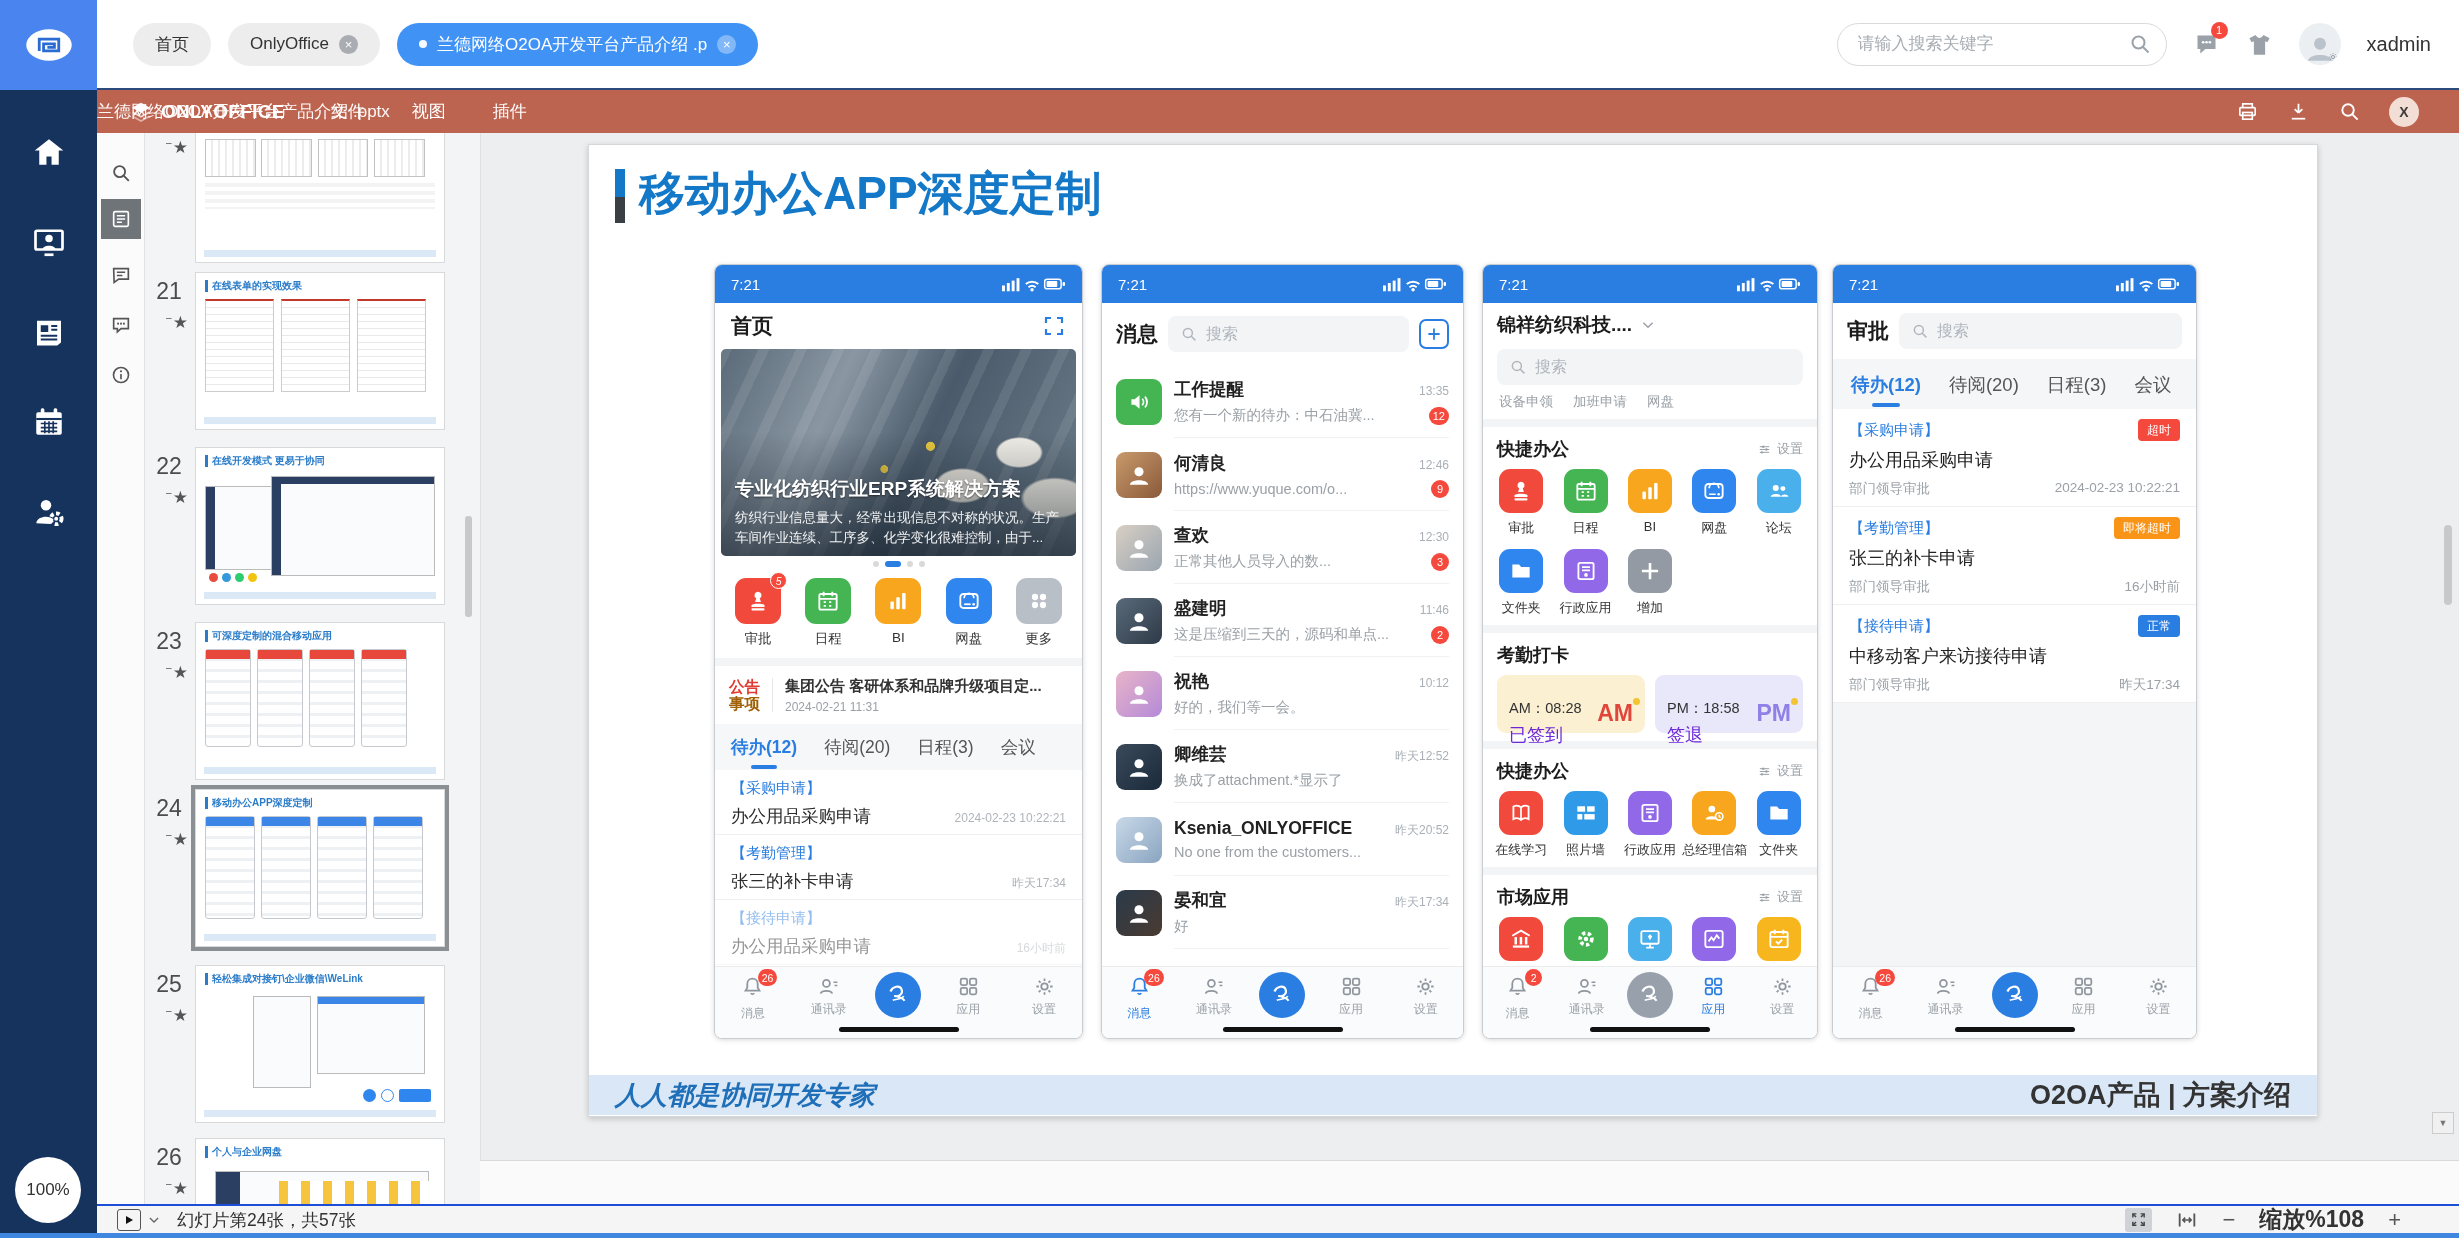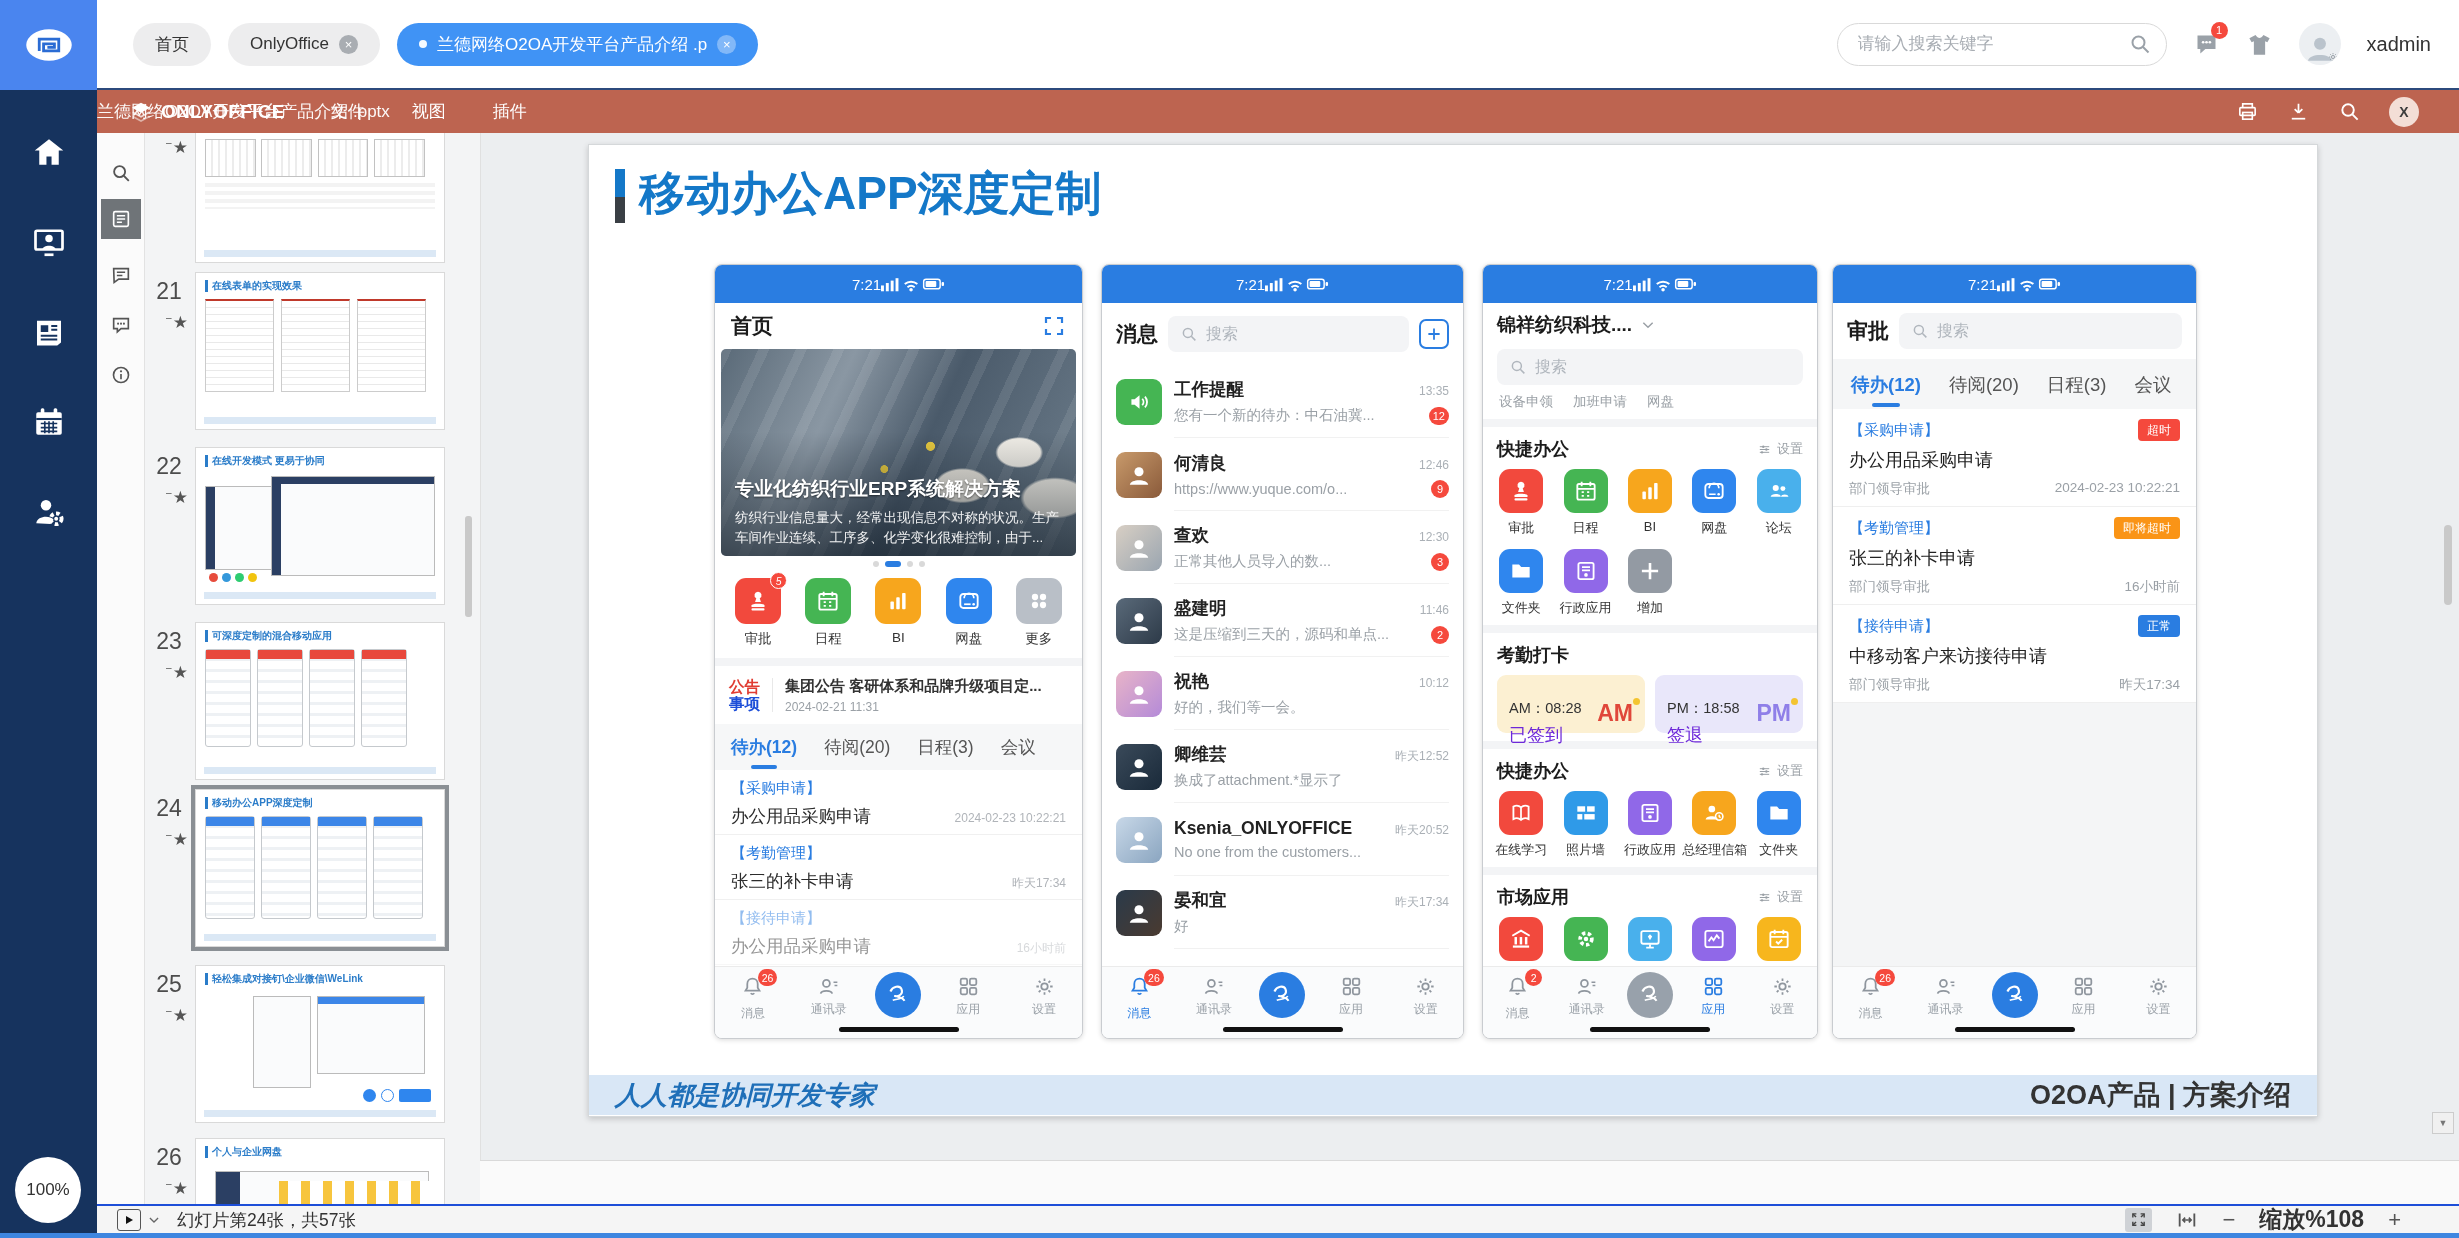--- a/index.html
+++ b/index.html
@@ -91,21 +91,21 @@
 .slide-accent .a1{height:28px;background:#1478c8}
 .slide-accent .a2{height:26px;background:#3a3f45}
 .slide-title{position:absolute;left:50px;top:18px;font-size:46px;font-weight:bold;color:#1478c8}
 .slide-foot{position:absolute;left:0;right:0;top:930px;height:40px;background:#d9e7f6;display:flex;align-items:center;justify-content:space-between;padding:0 26px}
 .sf-left{font-size:26px;font-weight:bold;font-style:italic;color:#1f6fb8}
 .sf-right{font-size:27px;font-weight:bold;color:#333}
 
 
 .phone{position:absolute;top:119px;height:775px;background:#fff;border:1px solid #c9ccd0;border-radius:8px;overflow:hidden;box-shadow:0 1px 5px rgba(0,0,0,.15)}
 .p1{left:125px;width:369px}.p2{left:512px;width:363px}.p3{left:893px;width:336px}.p4{left:1243px;width:365px}
-.pstatus{height:38px;background:#2a7de1;color:#fff;display:flex;align-items:center;justify-content:center;padding:0 16px;font-size:15px}
+.pstatus{height:38px;background:#2a7de1;color:#fff;display:flex;align-items:center;justify-content:space-between;padding:0 16px;font-size:15px}
 .pstatus svg{width:64px;height:16px}
 .phead{height:46px;display:flex;align-items:center;padding:0 16px;font-size:21px;color:#1b1b1b;font-weight:bold}
 .phead .scan{margin-left:auto;color:#2a7de1;width:24px;height:24px}
 .hero{height:207px;margin:0 6px;border-radius:5px;position:relative;overflow:hidden;background:
  radial-gradient(46px 30px at 84% 50%,#f2efe8 0 46%,transparent 52%),
  radial-gradient(54px 34px at 68% 66%,#ece8df 0 46%,transparent 52%),
  radial-gradient(66px 40px at 94% 72%,#f5f2ea 0 46%,transparent 52%),
  radial-gradient(7px 7px at 59% 47%,#e7c93f 0 60%,transparent 70%),
  radial-gradient(6px 6px at 46% 58%,#e7c93f 0 60%,transparent 70%),
  repeating-linear-gradient(115deg,rgba(255,255,255,.09) 0 10px,transparent 10px 34px),
@@ -122,21 +122,21 @@
 .app-ic{width:46px;height:46px;border-radius:11px;margin:0 auto;display:flex;align-items:center;justify-content:center;color:#fff;position:relative}
 .app-ic svg{width:26px;height:26px}
 .app-lb{display:block;margin-top:6px;font-size:13.5px;color:#333;white-space:nowrap}
 .app-badge{position:absolute;top:-6px;right:-6px;min-width:17px;height:17px;border-radius:9px;background:#f5493d;color:#fff;font-size:10.5px;display:flex;align-items:center;justify-content:center;padding:0 4px;border:1.5px solid #fff}
 .c-red{background:#f2493d}.c-green{background:#45b553}.c-amber{background:#f7a61d}.c-blue{background:#2f86ee}
 .c-gray{background:#b9bfc7}.c-sky{background:#49b0ec}.c-purple{background:#9068e8}.c-dgray{background:#939aa3}
 .c-skyb{background:#2f9ae8}.c-amb2{background:#f7b61d}
 .pgap{height:8px;background:#f3f4f6}
 .notice{height:58px;display:flex;align-items:center;padding:0 14px;gap:12px}
 .ntag{text-align:center;font-weight:800;font-size:15.5px;line-height:1.12}
-.ntag .r{display:block;color:#e03c32}.ntag .b{display:block;color:#1d4ed8}
+.ntag .r{display:block;color:#e03c32}.ntag .b{display:block;color:#a16207}
 .ndiv{width:1px;height:34px;background:#e8e8e8}
 .nbody{flex:1;min-width:0}
 .nti{font-size:15px;font-weight:bold;color:#333;white-space:nowrap;overflow:hidden;text-overflow:ellipsis}
 .ntm{font-size:12px;color:#9aa0a6;margin-top:4px}
 .ptabs{height:46px;background:#f6f7f8;display:flex;align-items:center;gap:27px;padding:0 16px;font-size:17.5px;color:#555}
 .ptabs .on{color:#2a7de1;font-weight:bold;position:relative}
 .ptabs .on::after{content:"";position:absolute;left:50%;transform:translateX(-50%);bottom:-10px;width:26px;height:4px;border-radius:2px;background:#2a7de1}
 .todo{padding:9px 16px 6px;border-bottom:1px solid #f0f0f0}
 .todo-tag{color:#2a7de1;font-size:15px}
 .todo-line{display:flex;justify-content:space-between;align-items:baseline;margin-top:6px}

